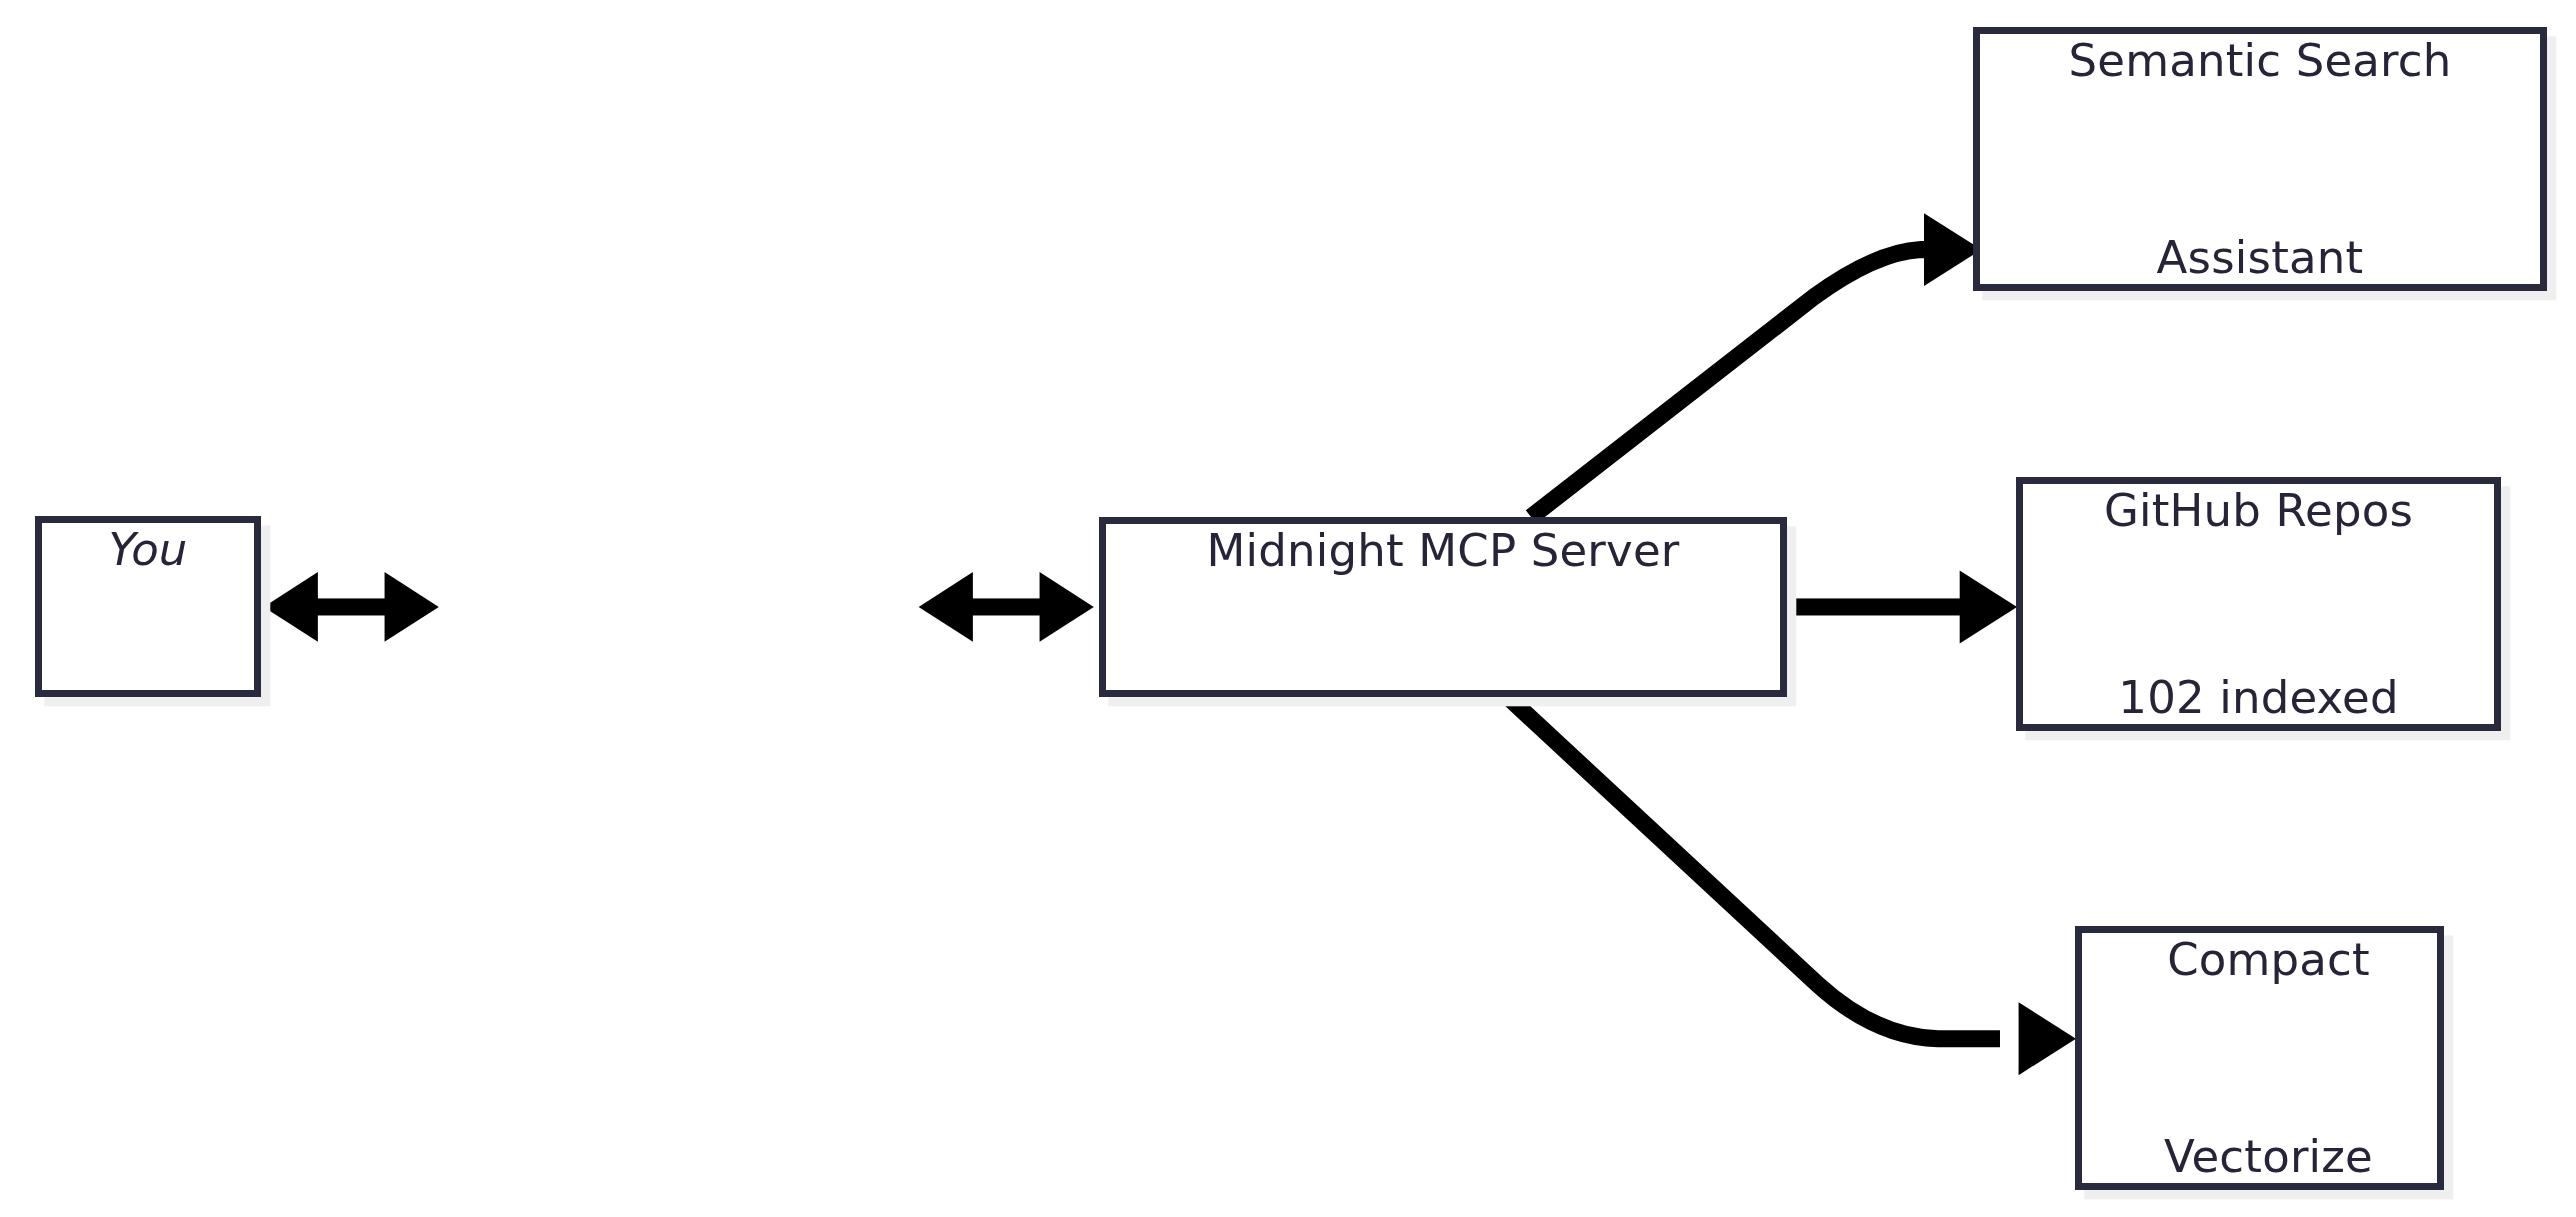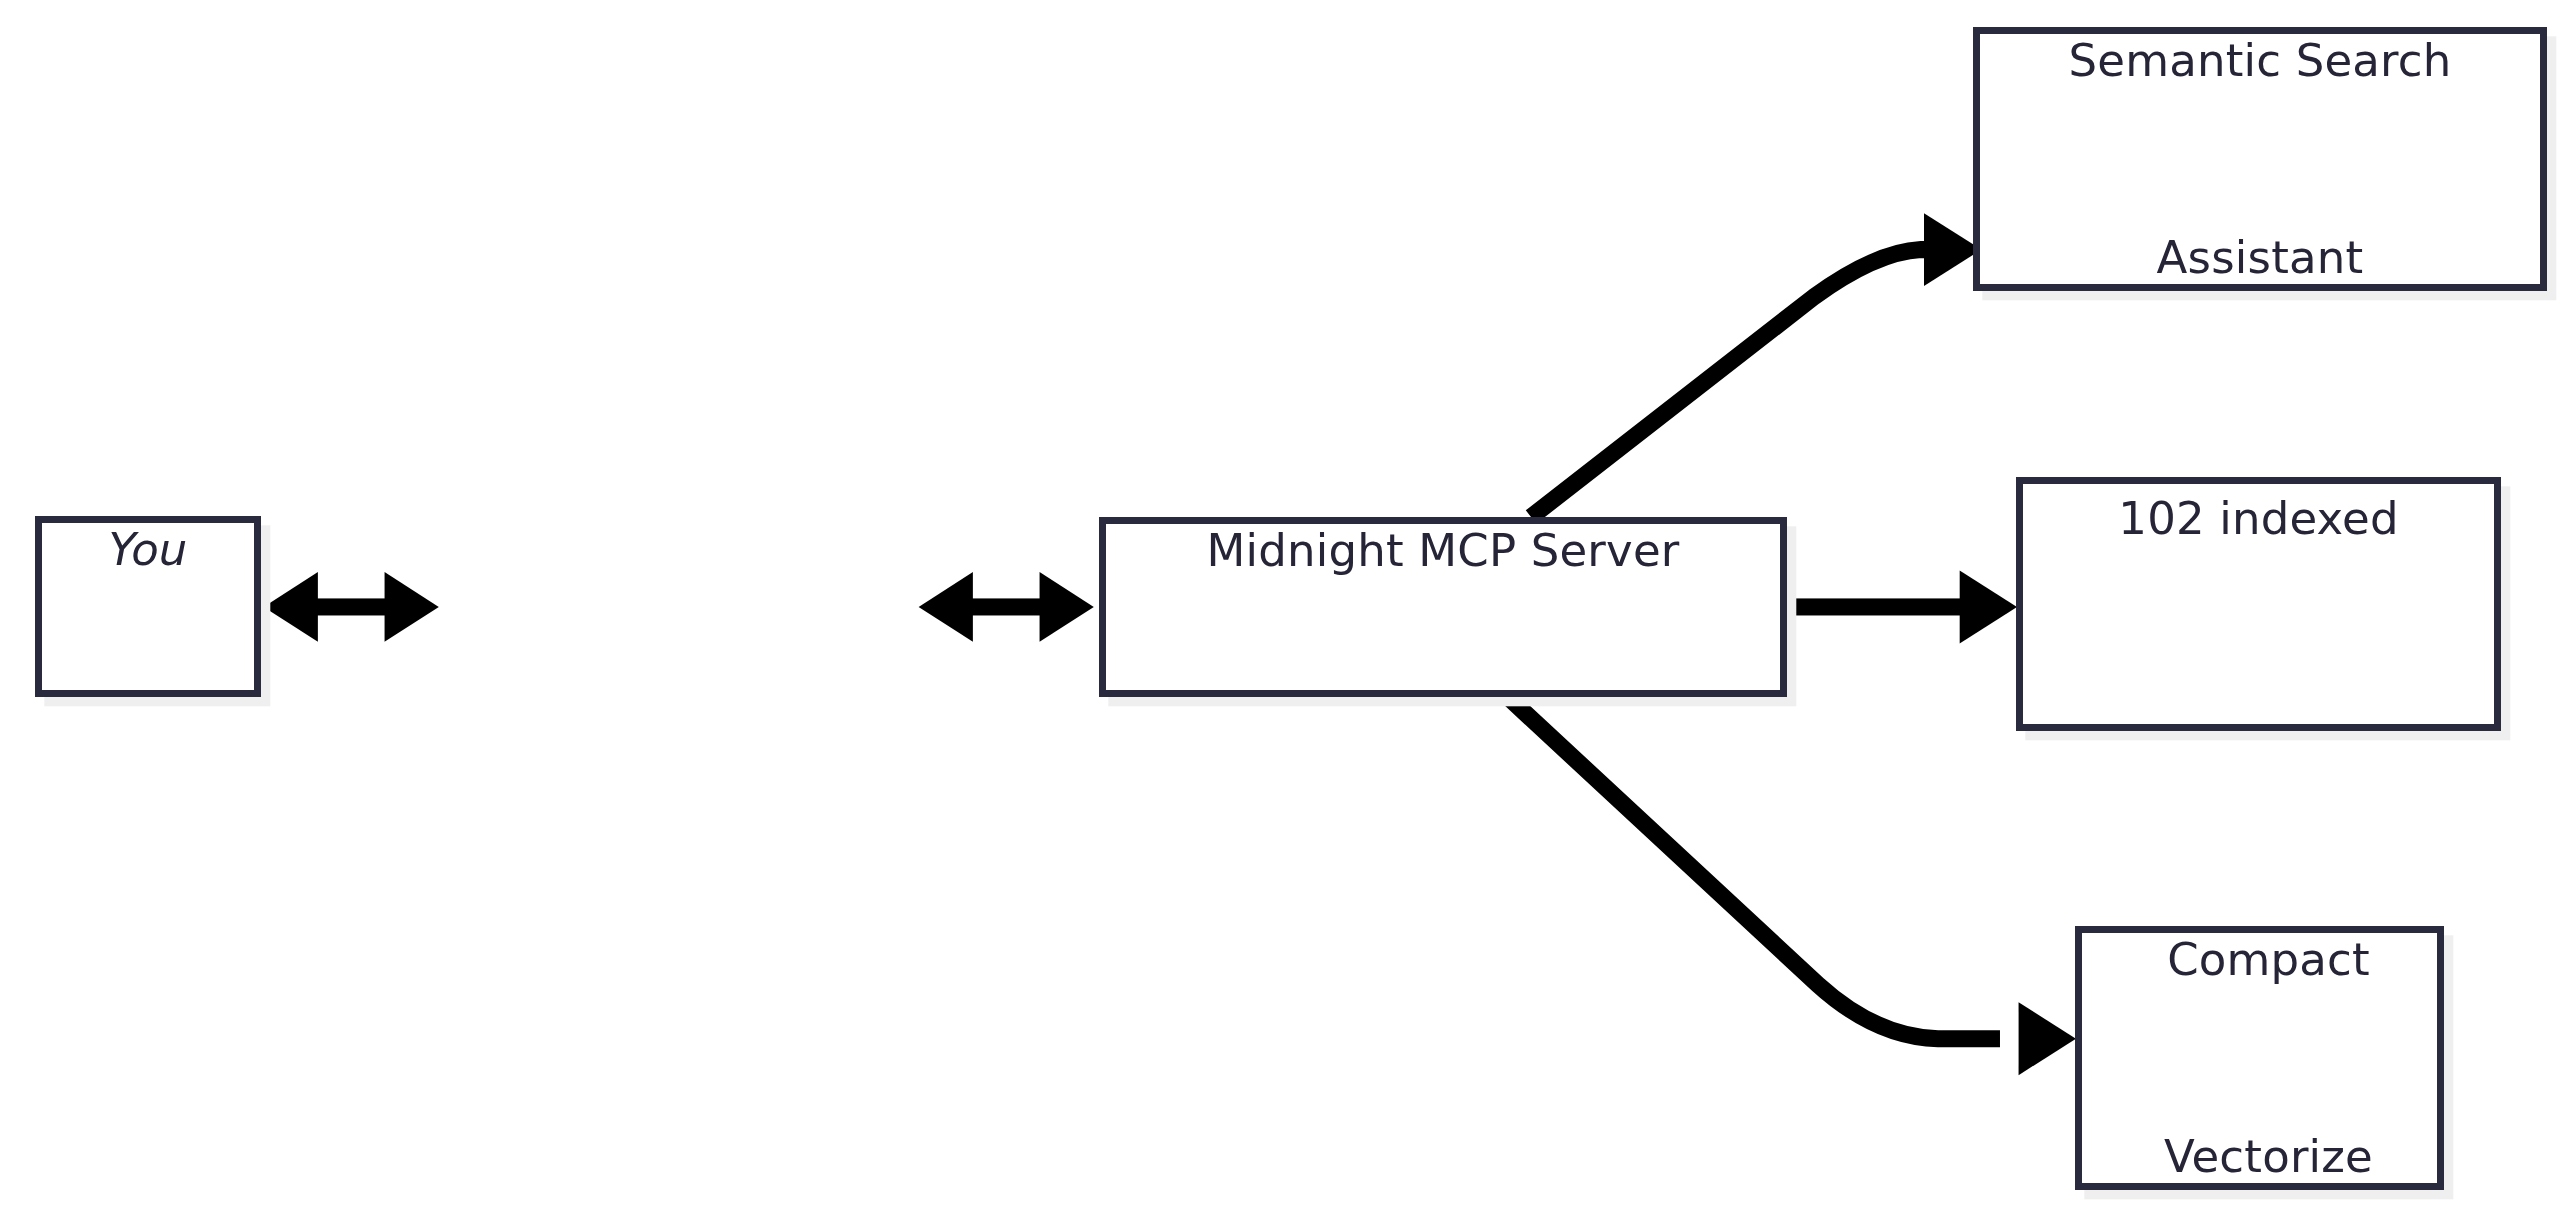--- a/index.html
+++ b/index.html
@@ -115,20 +115,21 @@
     <div class="node" id="node-mcp-server">
       <div class="node-label">Midnight MCP Server</div>
     </div>
 
     <div class="node" id="node-semantic">
       <div class="node-label">Semantic Search</div>
       <div class="node-label second-line">Assistant</div>
     </div>
 
     <div class="node" id="node-github">
+      <div class="node-label">GitHub Repos</div>
       <div class="node-label second-line">102 indexed</div>
     </div>
 
     <div class="node" id="node-compiler">
       <div class="node-label">Compact</div>
       <div class="node-label second-line">Vectorize</div>
     </div>
 
   </div>
 </div>

